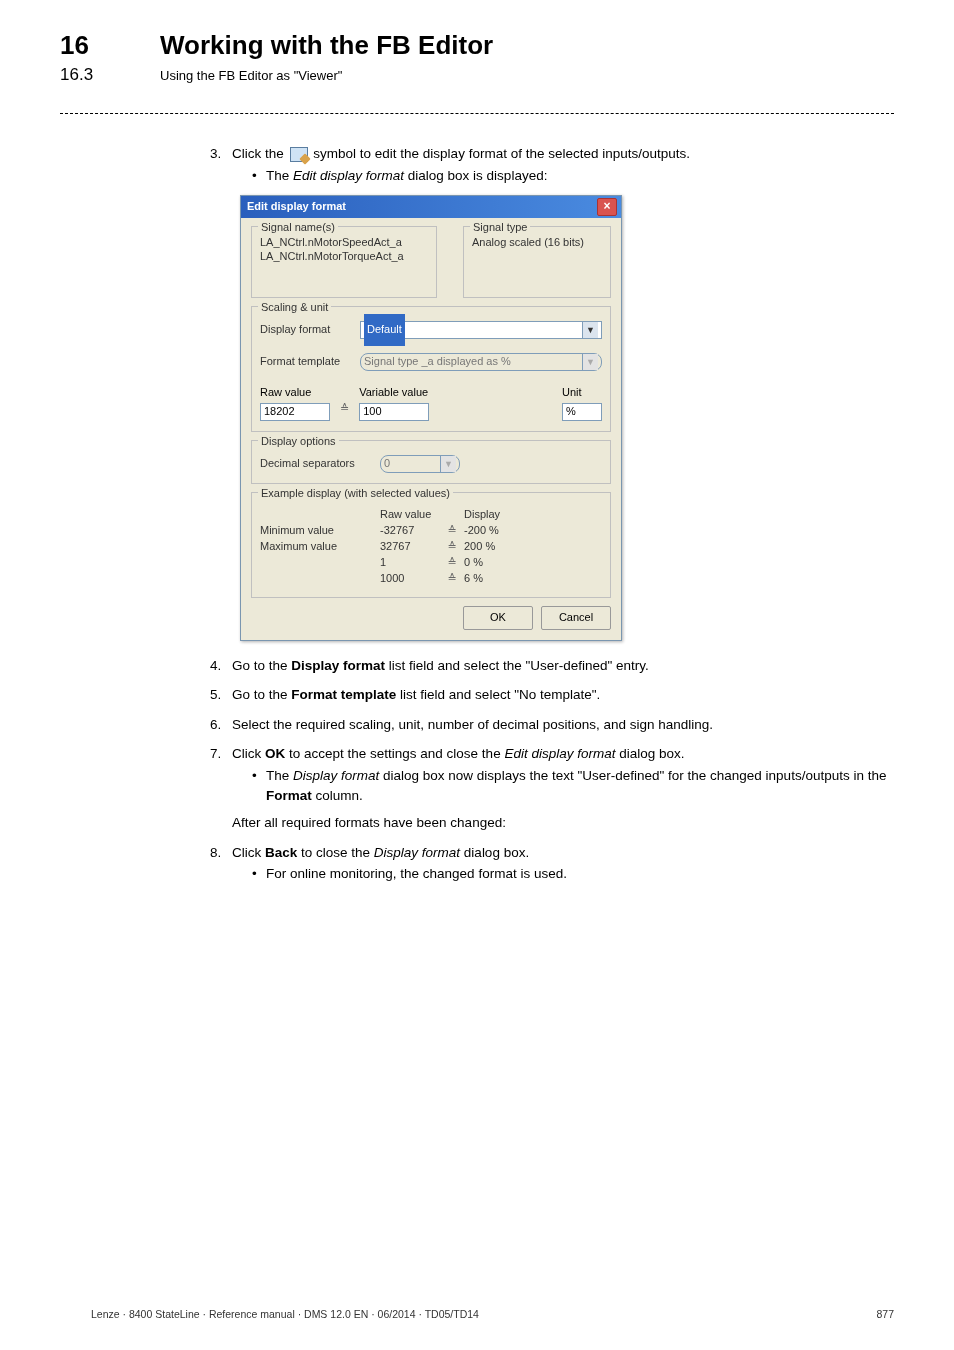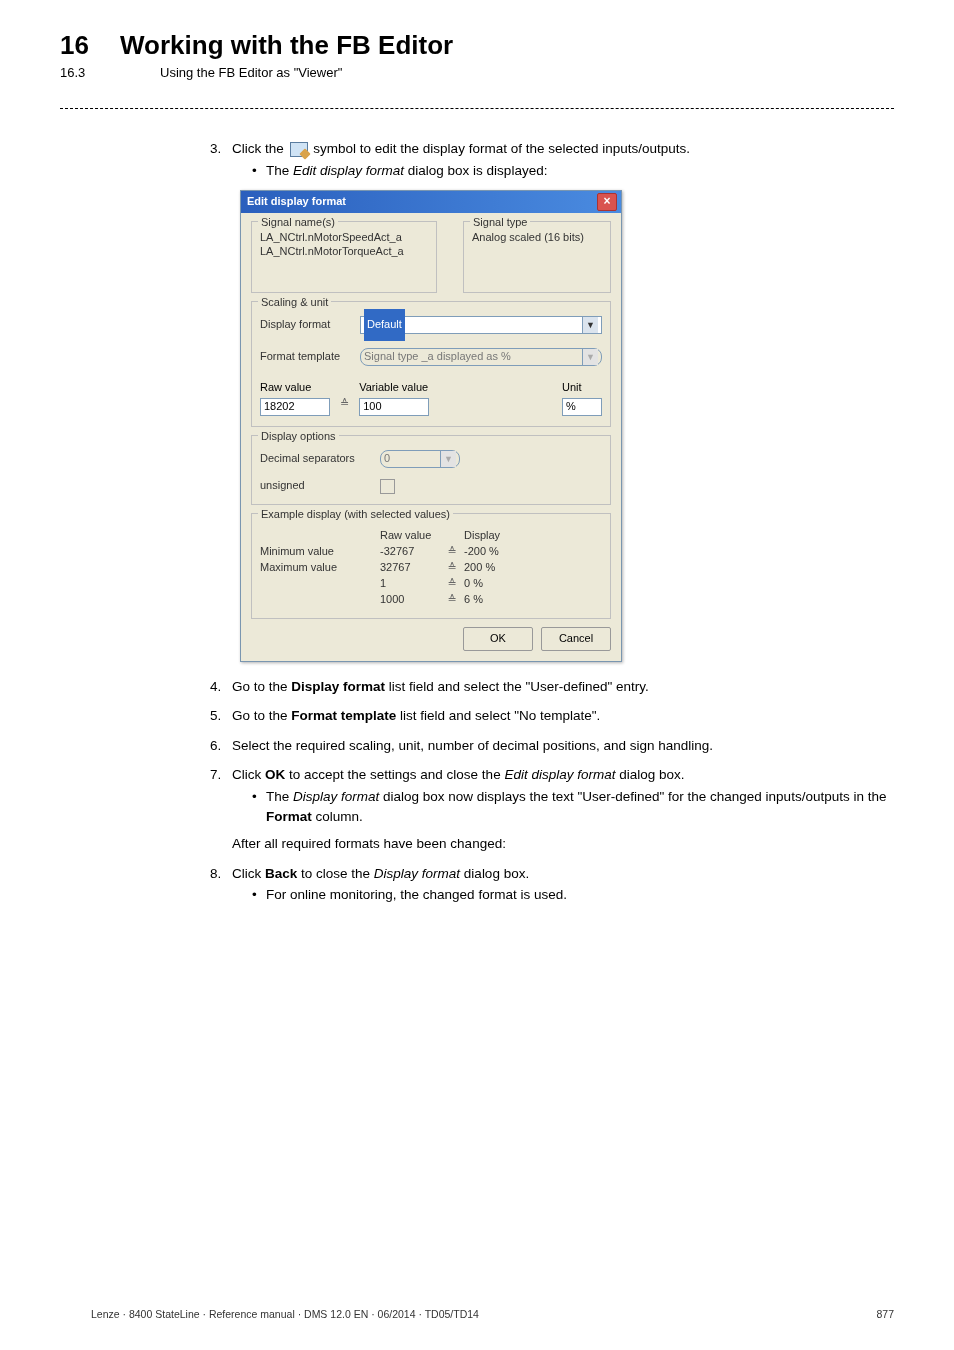--- a/index.html
+++ b/index.html
@@ -13,38 +13,39 @@
   .page {
     padding: 30px 60px 40px 60px;
     box-sizing: border-box;
     width: 954px;
     min-height: 1350px;
     position: relative;
   }
   .header-row {
     display: flex;
     align-items: baseline;
+    gap: 40px;
   }
   .chapter-num {
     font-size: 26px;
     font-weight: 600;
     width: 60px;
   }
   .chapter-title {
     font-size: 26px;
     font-weight: 600;
   }
   .sub-row {
     display: flex;
     align-items: baseline;
     gap: 40px;
     margin-top: 4px;
   }
   .sub-num {
-    font-size: 13px;
+    font-size: 17px;
     width: 60px;
   }
   .sub-title {
     font-size: 13px;
   }
   .dashed-divider {
     margin-top: 28px;
     border: none;
     border-top: 1.5px dashed #000;
     width: 100%;
@@ -369,24 +370,20 @@
 
           <div class="fieldset">
             <div class="legend">Display options</div>
             <div class="form-row">
               <div class="lbl" style="width:120px;">Decimal separators</div>
               <div class="combo disabled" style="width:80px;">
                 <span>0</span>
                 <span class="arrow">▼</span>
               </div>
             </div>
-            <div class="form-row" style="margin-top:10px;">
-              <div class="lbl disabled-text" style="width:120px;">unsigned</div>
-              <div class="checkbox"></div>
-            </div>
           </div>
 
           <div class="fieldset">
             <div class="legend">Example display (with selected values)</div>
             <div class="example-table">
               <div class="hrow">
                 <div class="c1"></div>
                 <div class="c2">Raw value</div>
                 <div class="c3"></div>
                 <div class="c4">Display</div>

